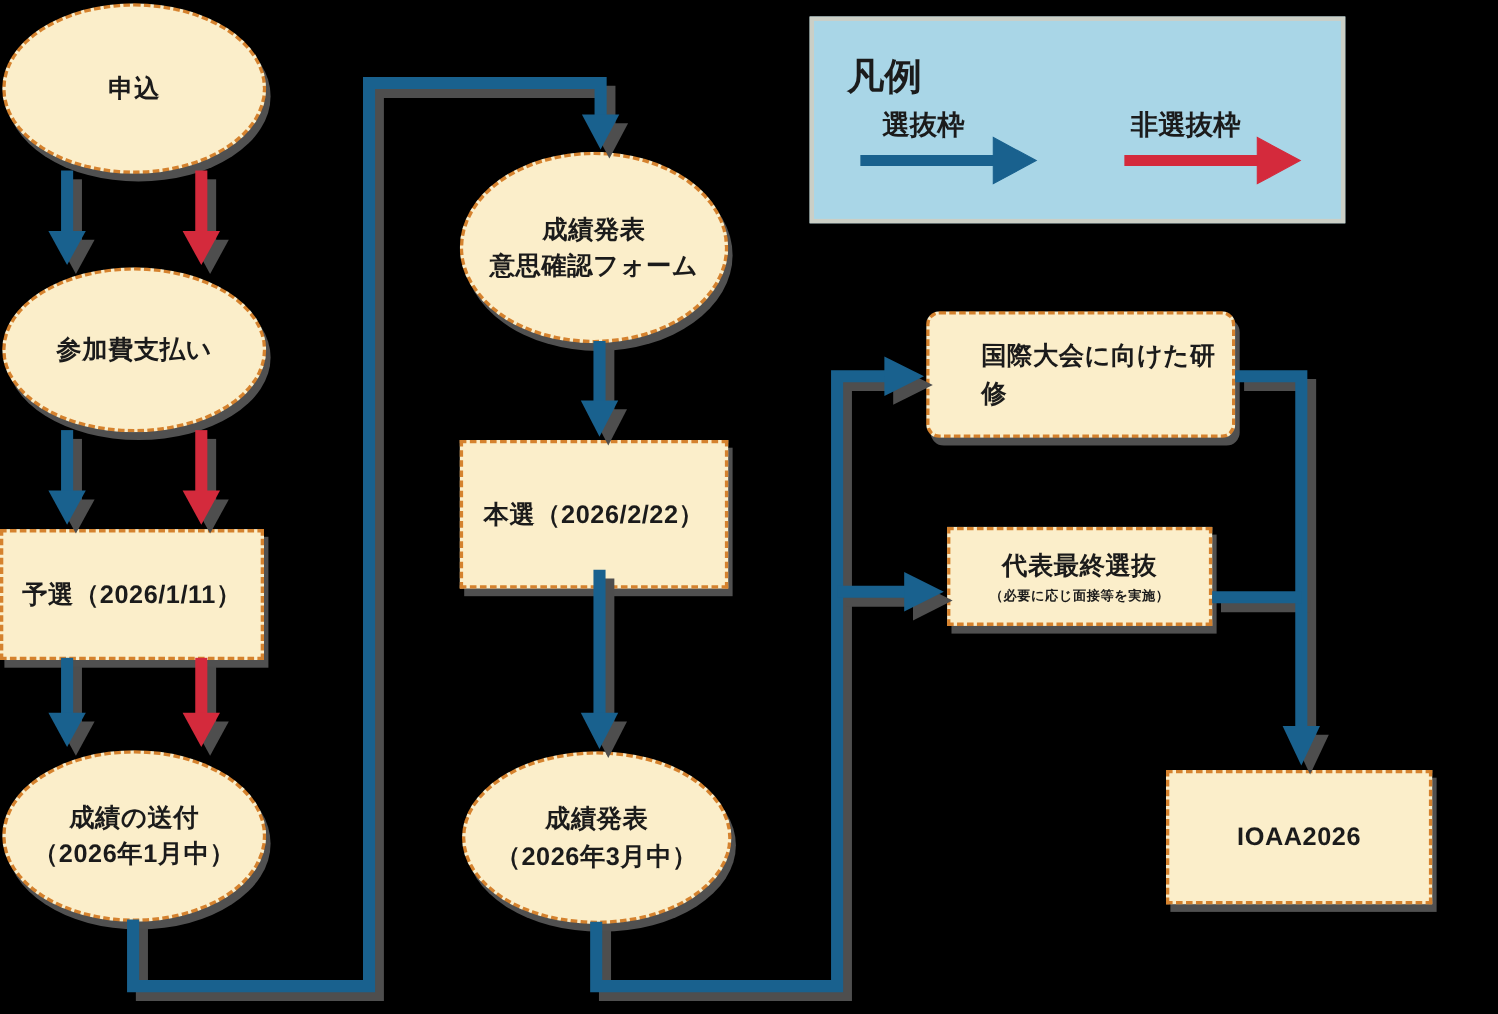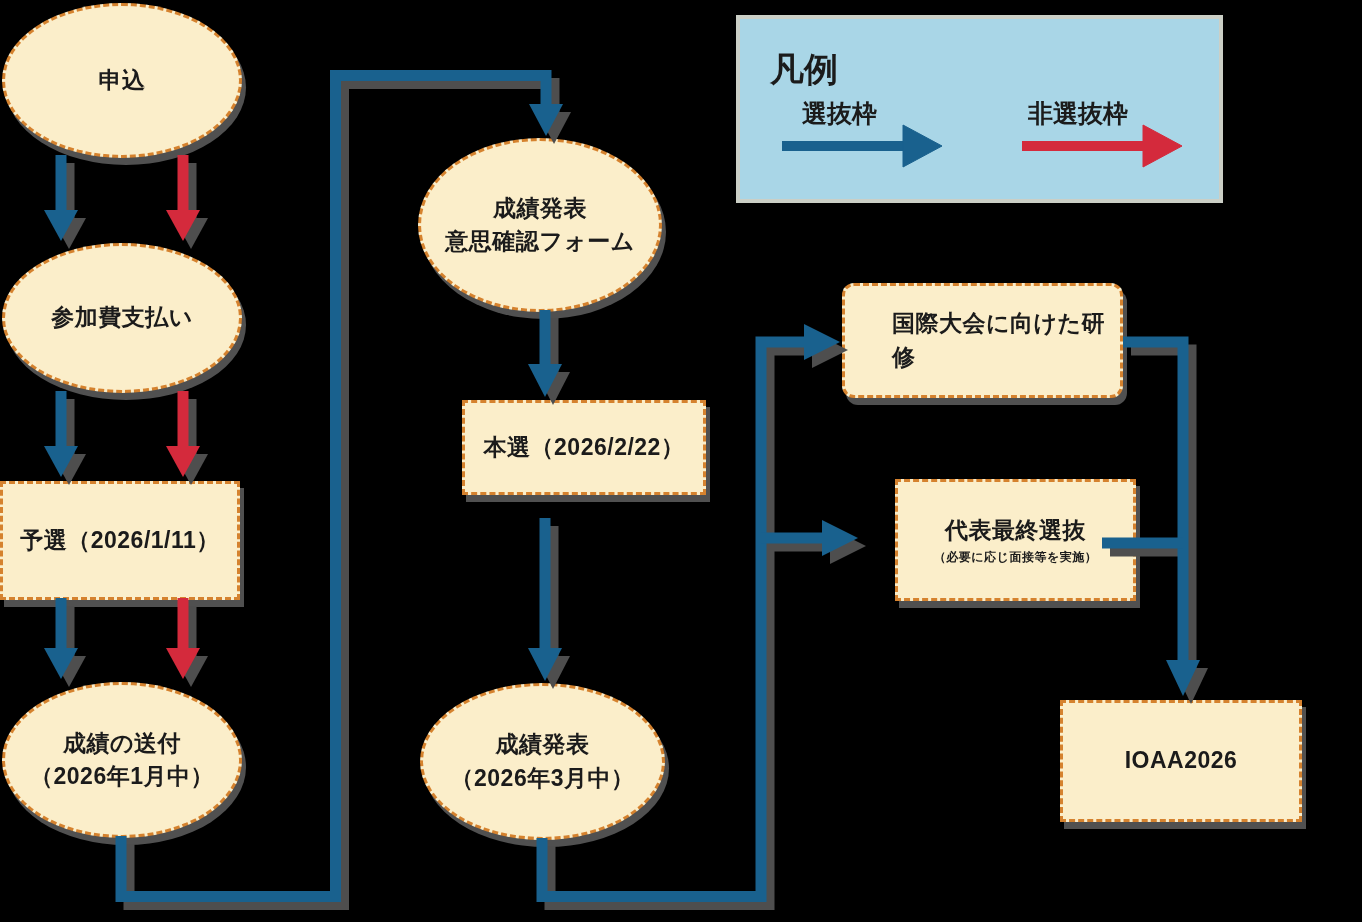--- a/index.html
+++ b/index.html
@@ -75,34 +75,34 @@
   <div class="node ellipse" style="left:2px;top:682px;width:240px;height:156px;">
     <div>成績の送付</div>
     <div>（2026年1月中）</div>
   </div>
 
   <div class="node ellipse" style="left:418px;top:138px;width:244px;height:174px;">
     <div>成績発表</div>
     <div>意思確認フォーム</div>
   </div>
 
-  <div class="node" style="left:418px;top:400px;width:244px;height:95px;margin-left:44px;">
+  <div class="node" style="left:418px;top:400px;width:244px;height:135px;">
     <div>本選（2026/2/22）</div>
   </div>
 
   <div class="node ellipse" style="left:420px;top:683px;width:245px;height:157px;">
     <div>成績発表</div>
     <div>（2026年3月中）</div>
   </div>
 
   <div class="node rounded" style="left:842px;top:283px;width:281px;height:115px;">
     <div>国際大会に向けた研修</div>
   </div>
 
-  <div class="node" style="left:861px;top:479px;width:241px;height:122px;margin-left:34px;">
+  <div class="node" style="left:861px;top:479px;width:241px;height:90px;">
     <div>代表最終選抜</div>
     <div class="sub">（必要に応じ面接等を実施）</div>
   </div>
 
   <div class="node" style="left:1060px;top:700px;width:242px;height:122px;">
     <div>IOAA2026</div>
   </div>
 
   <div id="legend">
     <div class="title">凡例</div>

